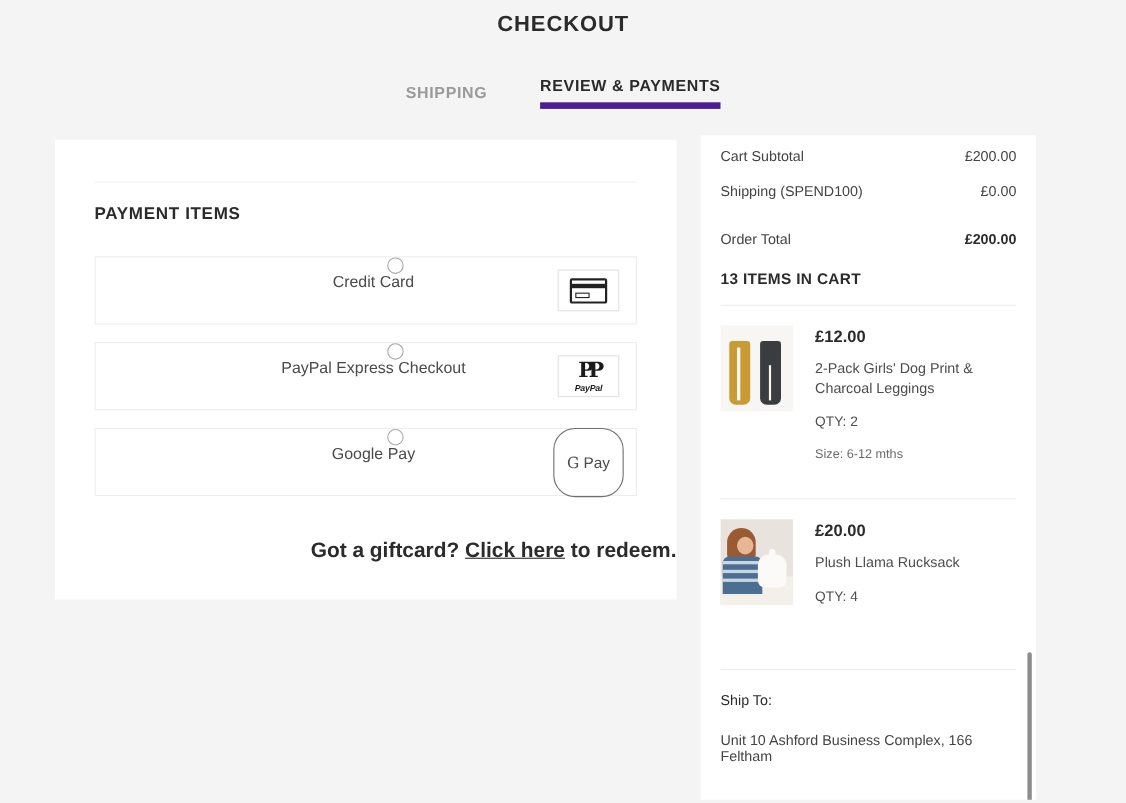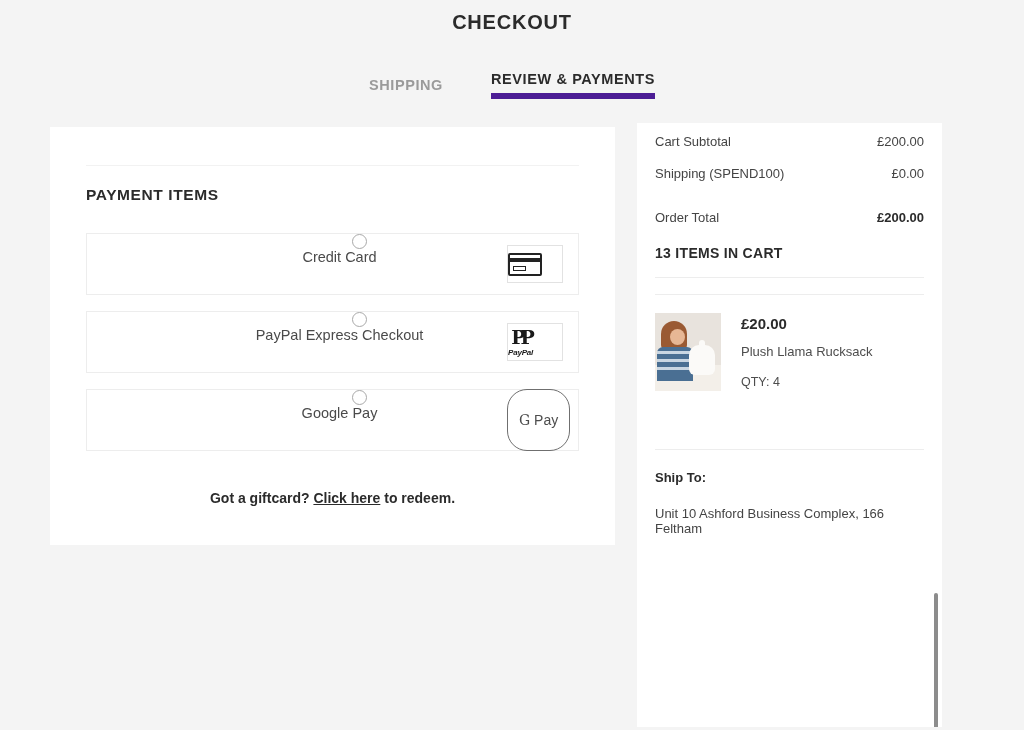--- a/index.html
+++ b/index.html
@@ -115,20 +115,21 @@
     position: absolute;
     right: 15px;
     top: 50%;
     transform: translateY(-50%);
     width: 56px;
     height: 38px;
     border: 1px solid #e2e2e2;
     background: #fff;
     display: flex;
     align-items: center;
+    justify-content: center;
   }
   .badge.plain { border: none; }
 
   
   .cc-glyph {
     width: 34px; height: 23px;
     border: 2px solid #222;
     border-radius: 2px;
     position: relative;
   }
@@ -160,22 +161,22 @@
     font-size: 14px;
     color: #4d4d4d;
     white-space: nowrap;
   }
   .gp-g { font-family: "DejaVu Serif", serif; }
 
   .giftcard-line {
     position: absolute;
     left: 0; right: 0;
     top: 363px;
-    text-align: center;
-    font-size: 14px;
+    text-align: right;
+    font-size: 19px;
     font-weight: bold;
     color: #2b2b2b;
   }
   .giftcard-link {
     text-decoration: underline;
     cursor: pointer;
     color: #2b2b2b;
   }
 
   
@@ -258,21 +259,21 @@
   }
   .item-size {
     font-size: 11.5px;
     color: #6b6b6b;
     margin-top: 17px;
   }
 
   .ship-to-block { padding-top: 20px; }
   .ship-to-title {
     font-size: 13px;
-    font-weight: bold;
+    font-weight: normal;
     color: #2b2b2b;
   }
   .ship-to-line {
     font-size: 13px;
     color: #444;
     margin-top: 13px;
   }
   .ship-to-line.clipped { margin-top: 21px; }
 
   .scrollbar-track {
@@ -425,20 +426,32 @@
 
         <div class="total-row grand">
           <span>Order Total</span>
           <span class="val">£200.00</span>
         </div>
       </div>
 
       <div class="items-heading">13 ITEMS IN CART</div>
       <div class="sep"></div>
 
+      <div class="cart-item">
+        <div class="thumb">
+          <div class="legging mustard"></div>
+          <div class="legging charcoal"></div>
+        </div>
+        <div class="item-info">
+          <div class="item-price">£12.00</div>
+          <div class="item-name">2-Pack Girls' Dog Print &amp; Charcoal Leggings</div>
+          <div class="item-qty">QTY: 2</div>
+          <div class="item-size">Size:  6-12 mths</div>
+        </div>
+      </div>
 
       <div class="sep"></div>
 
       <div class="cart-item">
         <div class="thumb">
           <div class="photo-bg"></div>
           <div class="photo-table"></div>
           <div class="photo-child-hair"></div>
           <div class="photo-child-face"></div>
           <div class="photo-child-body">

